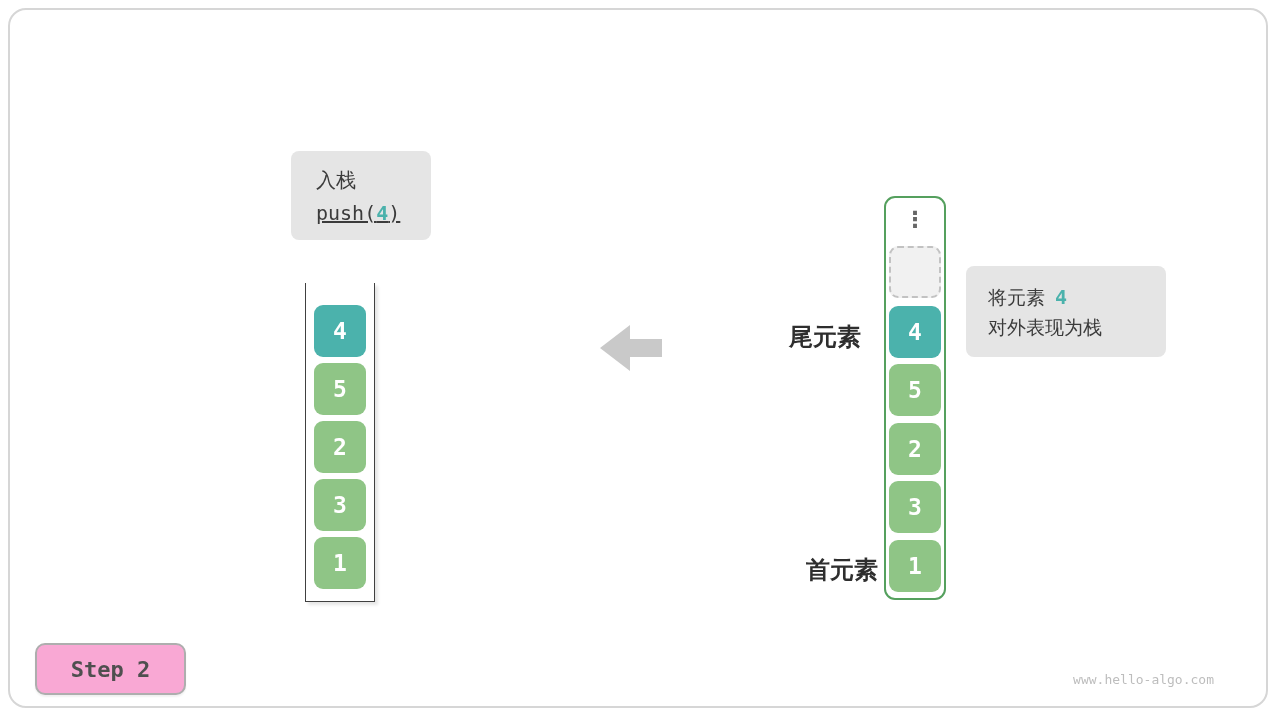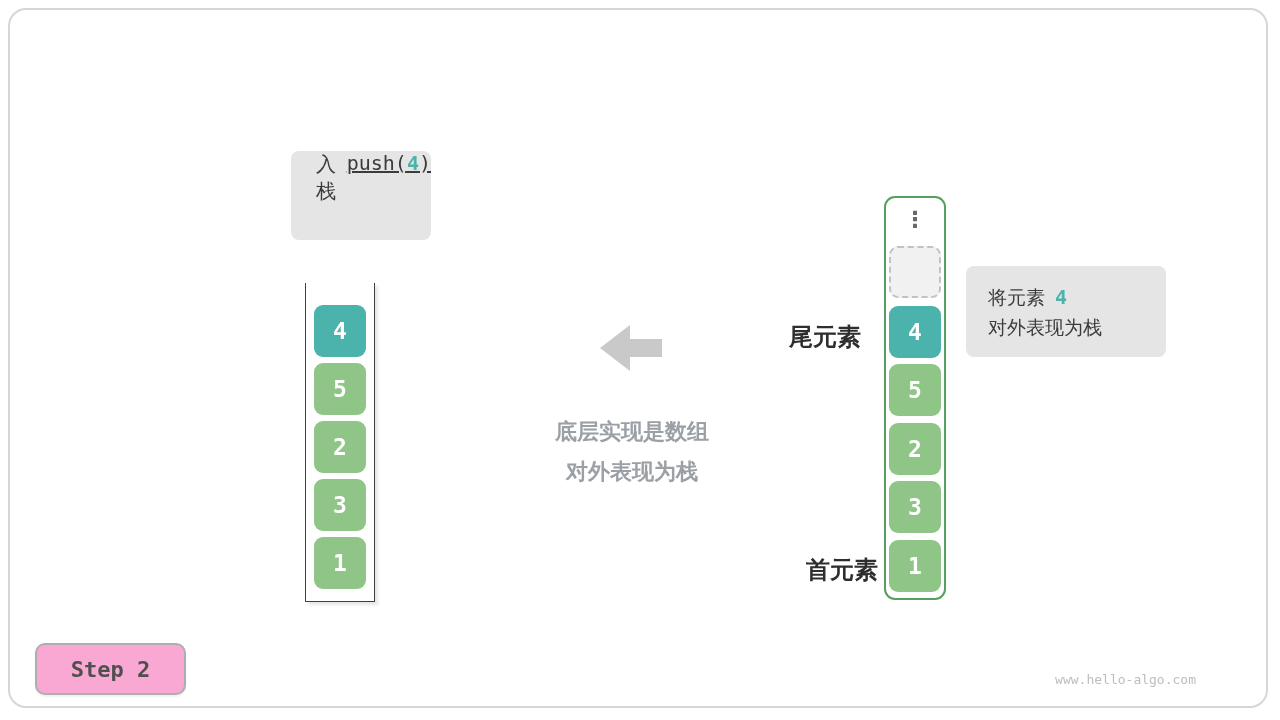--- a/index.html
+++ b/index.html
@@ -8,21 +8,21 @@
   .frame { position:absolute; left:8px; top:8px; width:1260px; height:700px;
            border:2px solid #d6d6d6; border-radius:18px; box-sizing:border-box; }
 
   .mono { font-family:"DejaVu Sans Mono","Liberation Mono",monospace; }
   .accent { color:var(--teal,#4bb2ac); font-weight:bold; }
 
   .gray-box { position:absolute; background:var(--box-bg,#e5e5e5); border-radius:8px;
               box-sizing:border-box; color:#3b3b3b; }
 
   .push-box { left:291px; top:151px; width:140px; height:89px;
-              display:flex; flex-direction:row; justify-content:center;
+              display:flex; flex-direction:column; justify-content:center;
               padding-left:25px; gap:7px; font-size:20px; }
   .push-code { font-size:20px;text-decoration:underline; }
 
   .left-stack { position:absolute; left:305px; top:283px; width:70px; height:319px;
                 box-sizing:border-box; background:#fff;
                 border-left:1.5px solid #404040; border-right:1.5px solid #404040;
                 border-bottom:1.5px solid #404040;
                 box-shadow:3px 3px 3px rgba(0,0,0,0.10);
                 display:flex; flex-direction:column; align-items:center;
                 padding-top:22px; gap:6px; }
@@ -61,21 +61,21 @@
   .callout { left:966px; top:266px; width:200px; height:91px;
              padding:16px 8px 0 22px; font-size:19px; line-height:30px; }
   .callout-num { margin-left:10px; font-size:20px; }
 
   .step-badge { position:absolute; left:35px; top:643px; width:147px; height:48px;
                 background:#f9a8d4; border:2px solid #aeaeae; border-radius:10px;
                 display:flex; align-items:center; justify-content:center;
                 font-size:22px; font-weight:bold; color:#4f4f4f;
                 box-shadow:0 2px 2px rgba(0,0,0,0.06); }
 
-  .watermark { position:absolute; right:84px; top:672px; font-size:13px; color:#bdbdbd; }
+  .watermark { position:absolute; right:66px; top:672px; font-size:13px; color:#bdbdbd; }
 </style>
 </head>
 <body>
 
 <div class="page">
 
   <div class="frame"></div>
 
   <div class="gray-box push-box">
     <div>入栈</div>
@@ -87,24 +87,20 @@
     <div class="cell green">5</div>
     <div class="cell green">2</div>
     <div class="cell green">3</div>
     <div class="cell green">1</div>
   </div>
 
   <svg class="arrow" viewBox="0 0 62 46" aria-hidden="true">
     <polygon points="0,23 30,0 30,14 62,14 62,32 30,32 30,46"></polygon>
   </svg>
 
-  <div class="caption">
-    <div>底层实现是数组</div>
-    <div>对外表现为栈</div>
-  </div>
 
   <div class="elem-label tail">尾元素</div>
   <div class="elem-label head">首元素</div>
 
   <div class="right-array">
     <div class="ellipsis">⋮</div>
     <div class="empty-slot"></div>
     <div class="cell rcell r0 teal">4</div>
     <div class="cell rcell r1 green">5</div>
     <div class="cell rcell r2 green">2</div>

